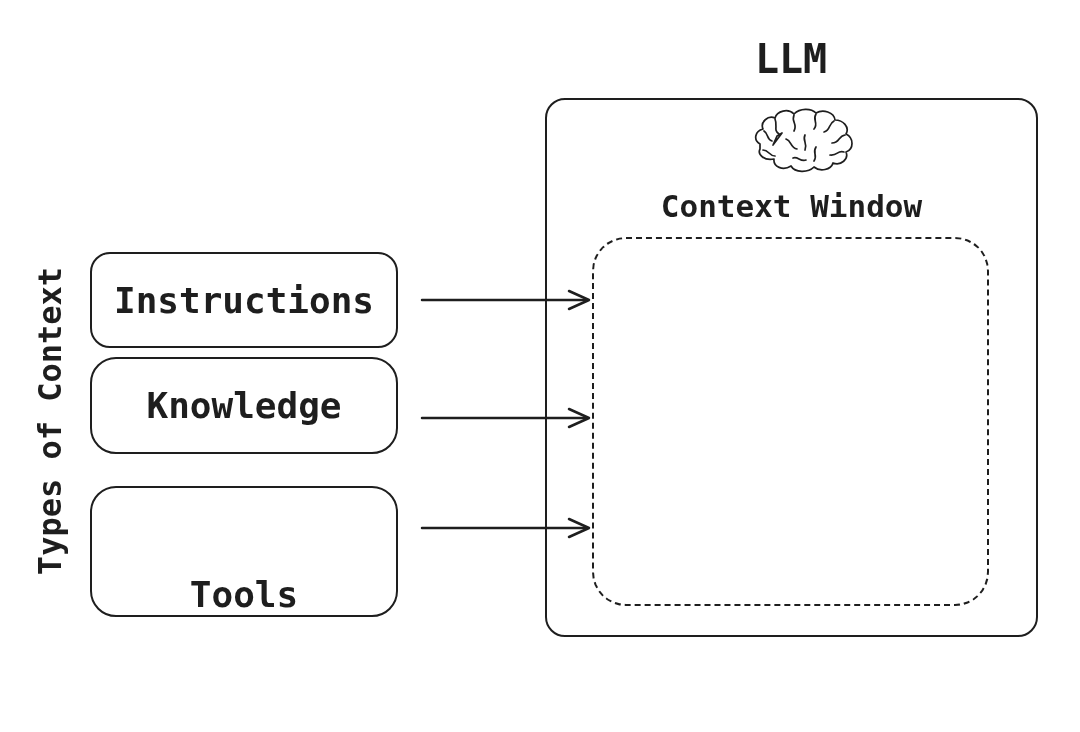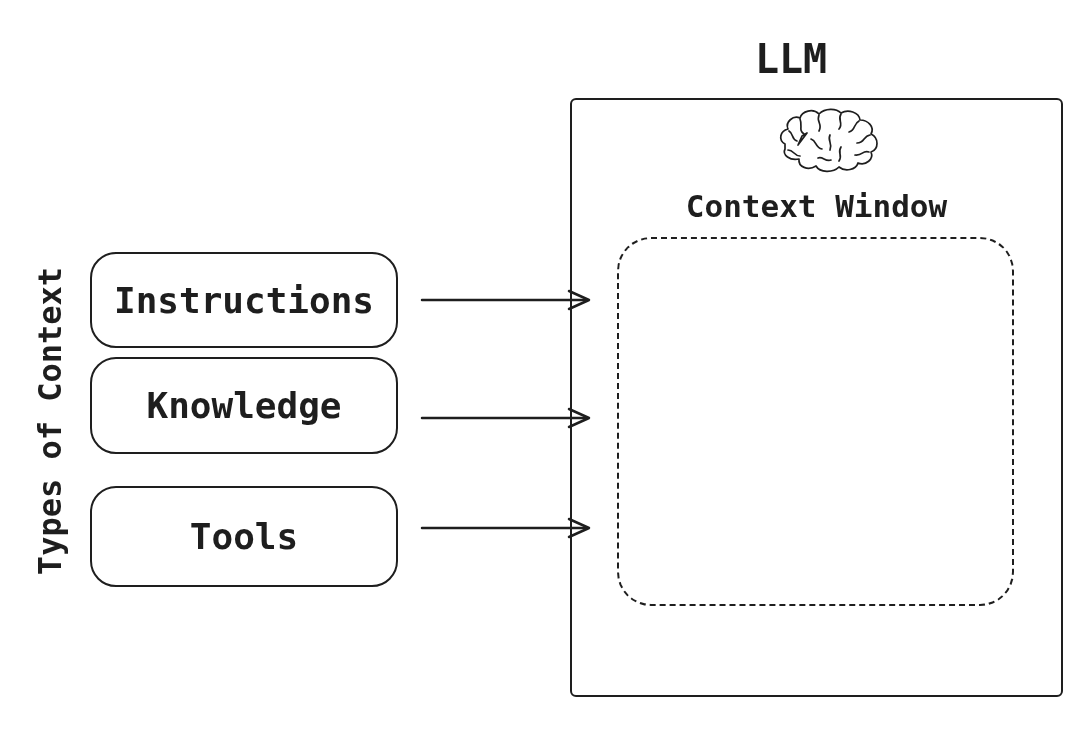--- a/index.html
+++ b/index.html
@@ -37,41 +37,41 @@
     width: 308px;
     border: 2.5px solid var(--ink);
     border-radius: 26px;
     background: var(--bg);
     display: flex;
     align-items: center;
     justify-content: center;
     font-size: 36px;
     font-weight: 700;
   }
-  .box-instructions { top: 252px; height: 96px; }
+  .box-instructions { top: 252px; height: 96px; border-radius: 20px; }
   .box-knowledge    { top: 357px; height: 97px; }
-  .box-tools        { top: 486px; height: 101px; }
+  .box-tools        { top: 486px; height: 131px; align-items: flex-end; }
 
   
   .llm-title {
     position: absolute;
     left: 791px;
     top: 59px;
     transform: translate(-50%, -50%);
     font-size: 40px;
     font-weight: 700;
   }
   .llm-box {
     position: absolute;
-    left: 570px;
+    left: 545px;
     top: 98px;
     width: 493px;
-    height: 599px;
+    height: 539px;
     border: 2.5px solid var(--ink);
-    border-radius: 6px;
+    border-radius: 20px;
     background: var(--bg);
   }
   .brain {
     position: absolute;
     left: 201px;
     top: 8px;
     width: 112px;
     height: 66px;
   }
   .cw-label {

